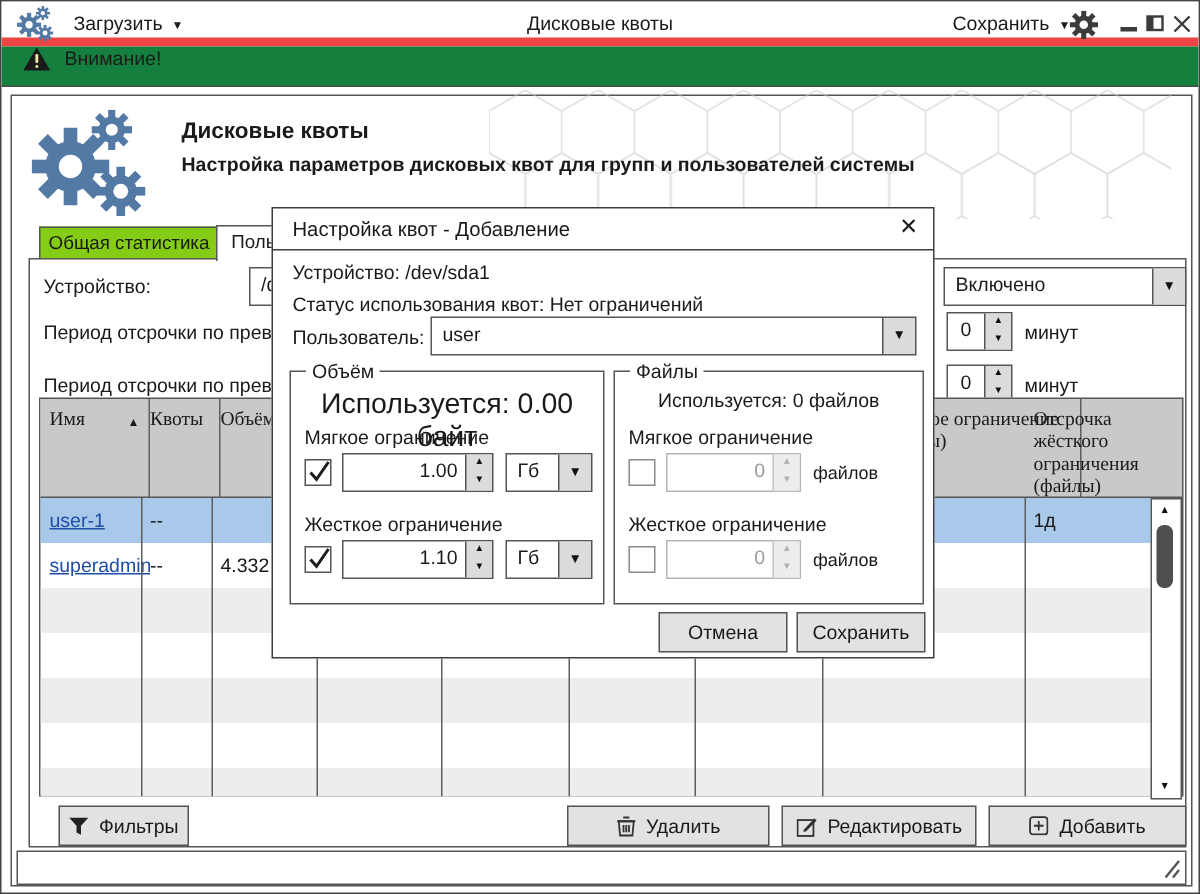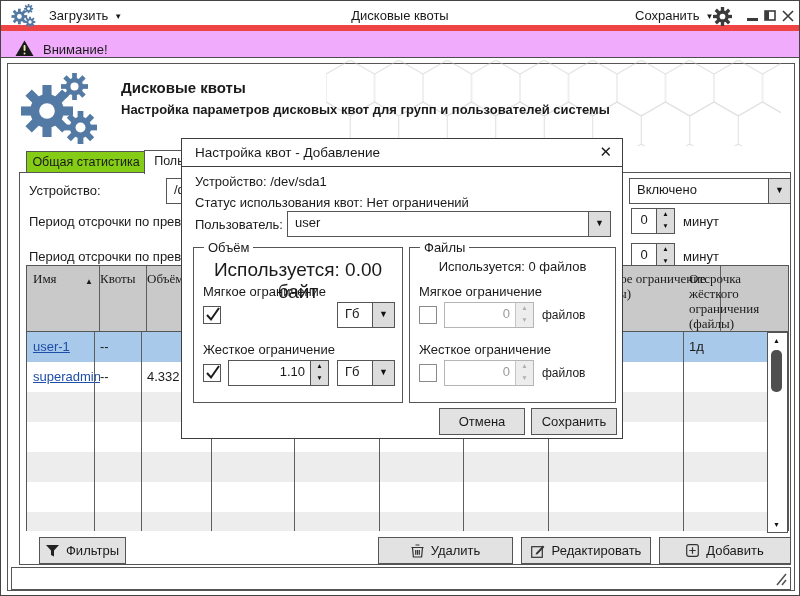--- a/index.html
+++ b/index.html
@@ -6,22 +6,22 @@
   .win{position:relative;width:800px;height:596px;background:#fff;
        font-family:"Liberation Sans",sans-serif;color:#1a1a1a;overflow:hidden;
        border:1px solid #444;box-sizing:border-box;}
   .abs{position:absolute;box-sizing:border-box;}
   
   .titlebar{left:0;top:0;width:798px;height:30px;background:#fff;border-bottom:6px solid #ef4444;}
   .tb-item{position:absolute;top:0;height:30px;line-height:30px;font-size:13px;}
   .caret{font-size:8px;margin-left:6px;vertical-align:1px;}
   .winctl{position:absolute;top:0;height:30px;display:flex;align-items:center;}
   
-  .warnbar{left:0;top:30px;width:798px;height:27px;background:#f0abfc;border-bottom:1px solid #4c4c4c;
-           display:flex;align-items:flex-end;}
+  .warnbar{left:0;top:30px;width:798px;height:27px;background:#15803d;border-bottom:1px solid #4c4c4c;
+           display:flex;align-items:flex-start;}
   
   .client{left:6px;top:62px;width:788px;height:528px;border:1px solid #555;background:transparent;pointer-events:none;}
   
   .h-title{left:120px;top:78px;font-size:15px;font-weight:700;}
   .h-sub{left:120px;top:101px;font-size:13px;font-weight:700;}
   
   .tab{position:absolute;top:150px;height:21px;line-height:21px;text-align:center;
        font-size:12.5px;border:1px solid #555;}
   .tab.inactive{background:#84cc16;}
   .tab.active{background:#fff;top:149px;height:23px;z-index:2;border-bottom:none;}
@@ -311,20 +311,27 @@
       <div style="position:absolute;top:11px;width:100%;text-align:center;font-size:19px">
         <span>Используется:</span>
         <span>0.00 байт</span>
       </div>
       <div class="dlg-line" style="left:9px;top:36px">Мягкое ограничение</div>
       <div class="checkbox" style="left:9px;top:58px">
         <svg width="18" height="16" viewBox="0 0 18 16" style="overflow:visible">
           <path d="M3 8 L7 12.5 L15 1" stroke="#1c1c1c" stroke-width="2" fill="none"></path>
         </svg>
       </div>
+      <div class="spin" style="left:34px;top:54px;width:99px">
+        <div class="num right">1.00</div>
+        <div class="spinbtns">
+          <span>▲</span>
+          <span>▼</span>
+        </div>
+      </div>
       <div class="combo" style="left:143px;top:54px;width:56px">
         <div class="val">Гб</div>
         <div class="arrowbtn">▼</div>
       </div>
       <div class="dlg-line" style="left:9px;top:94px">Жесткое ограничение</div>
       <div class="checkbox" style="left:9px;top:116px">
         <svg width="18" height="16" viewBox="0 0 18 16" style="overflow:visible">
           <path d="M3 8 L7 12.5 L15 1" stroke="#1c1c1c" stroke-width="2" fill="none"></path>
         </svg>
       </div>

